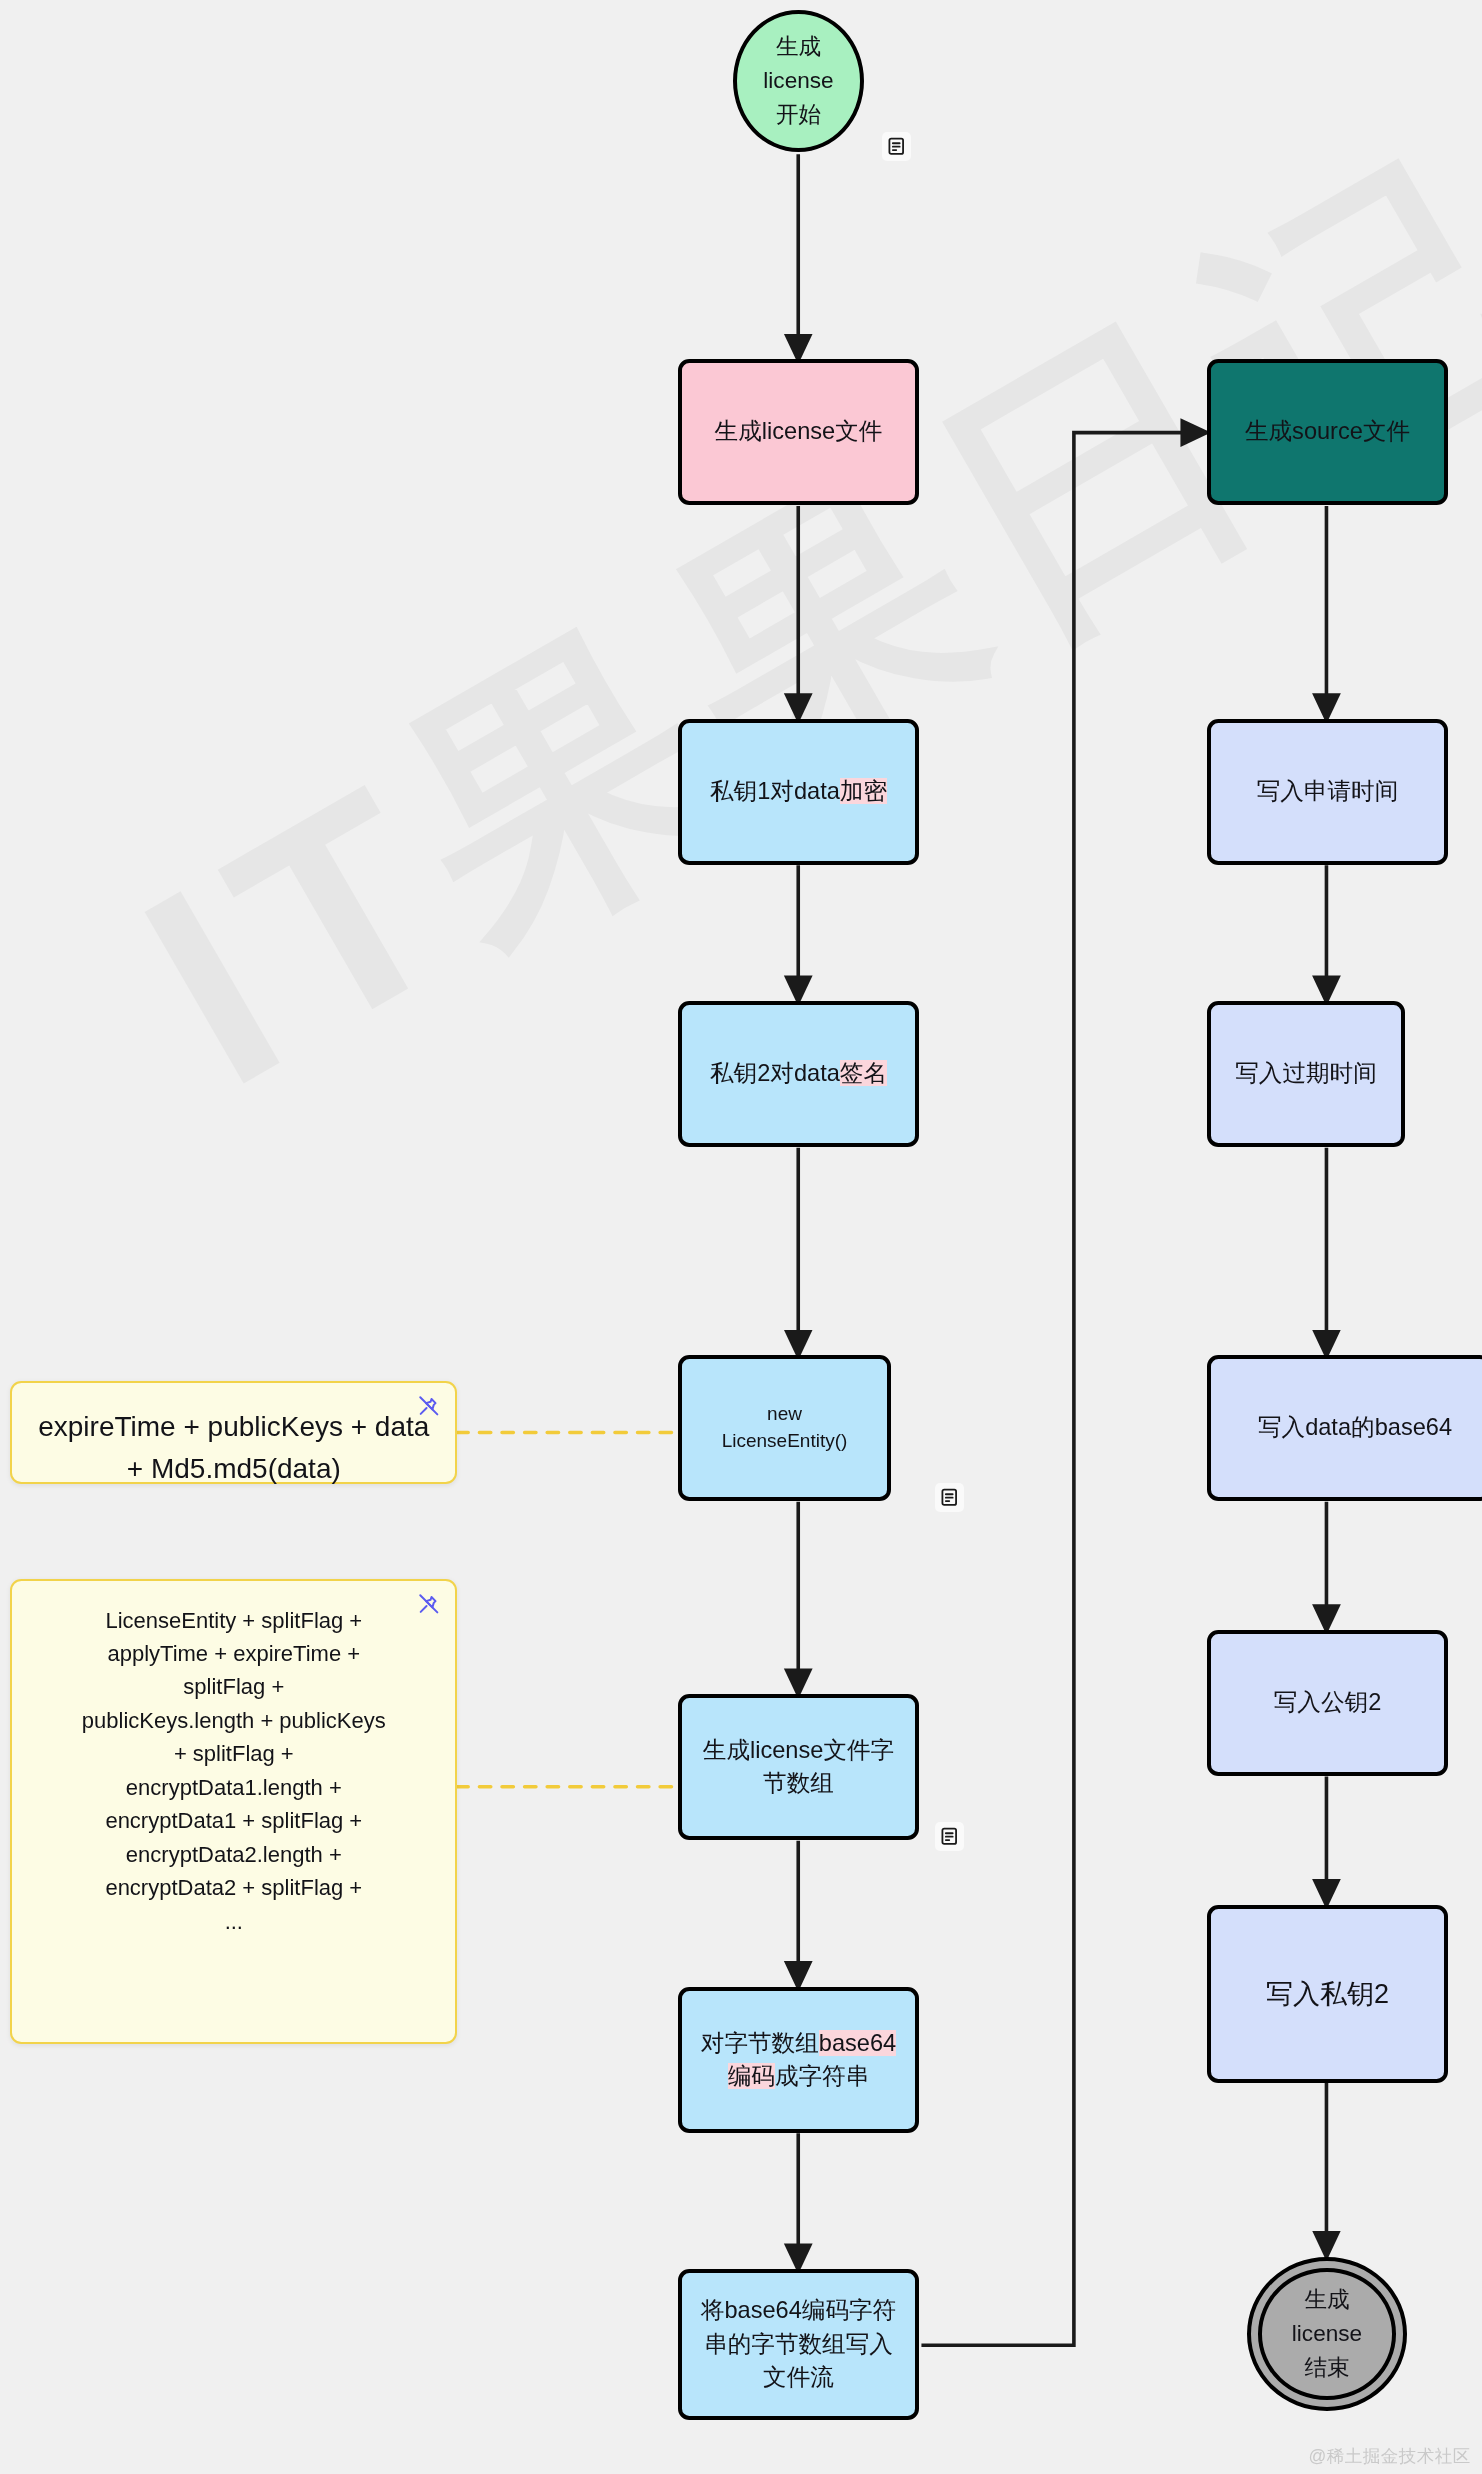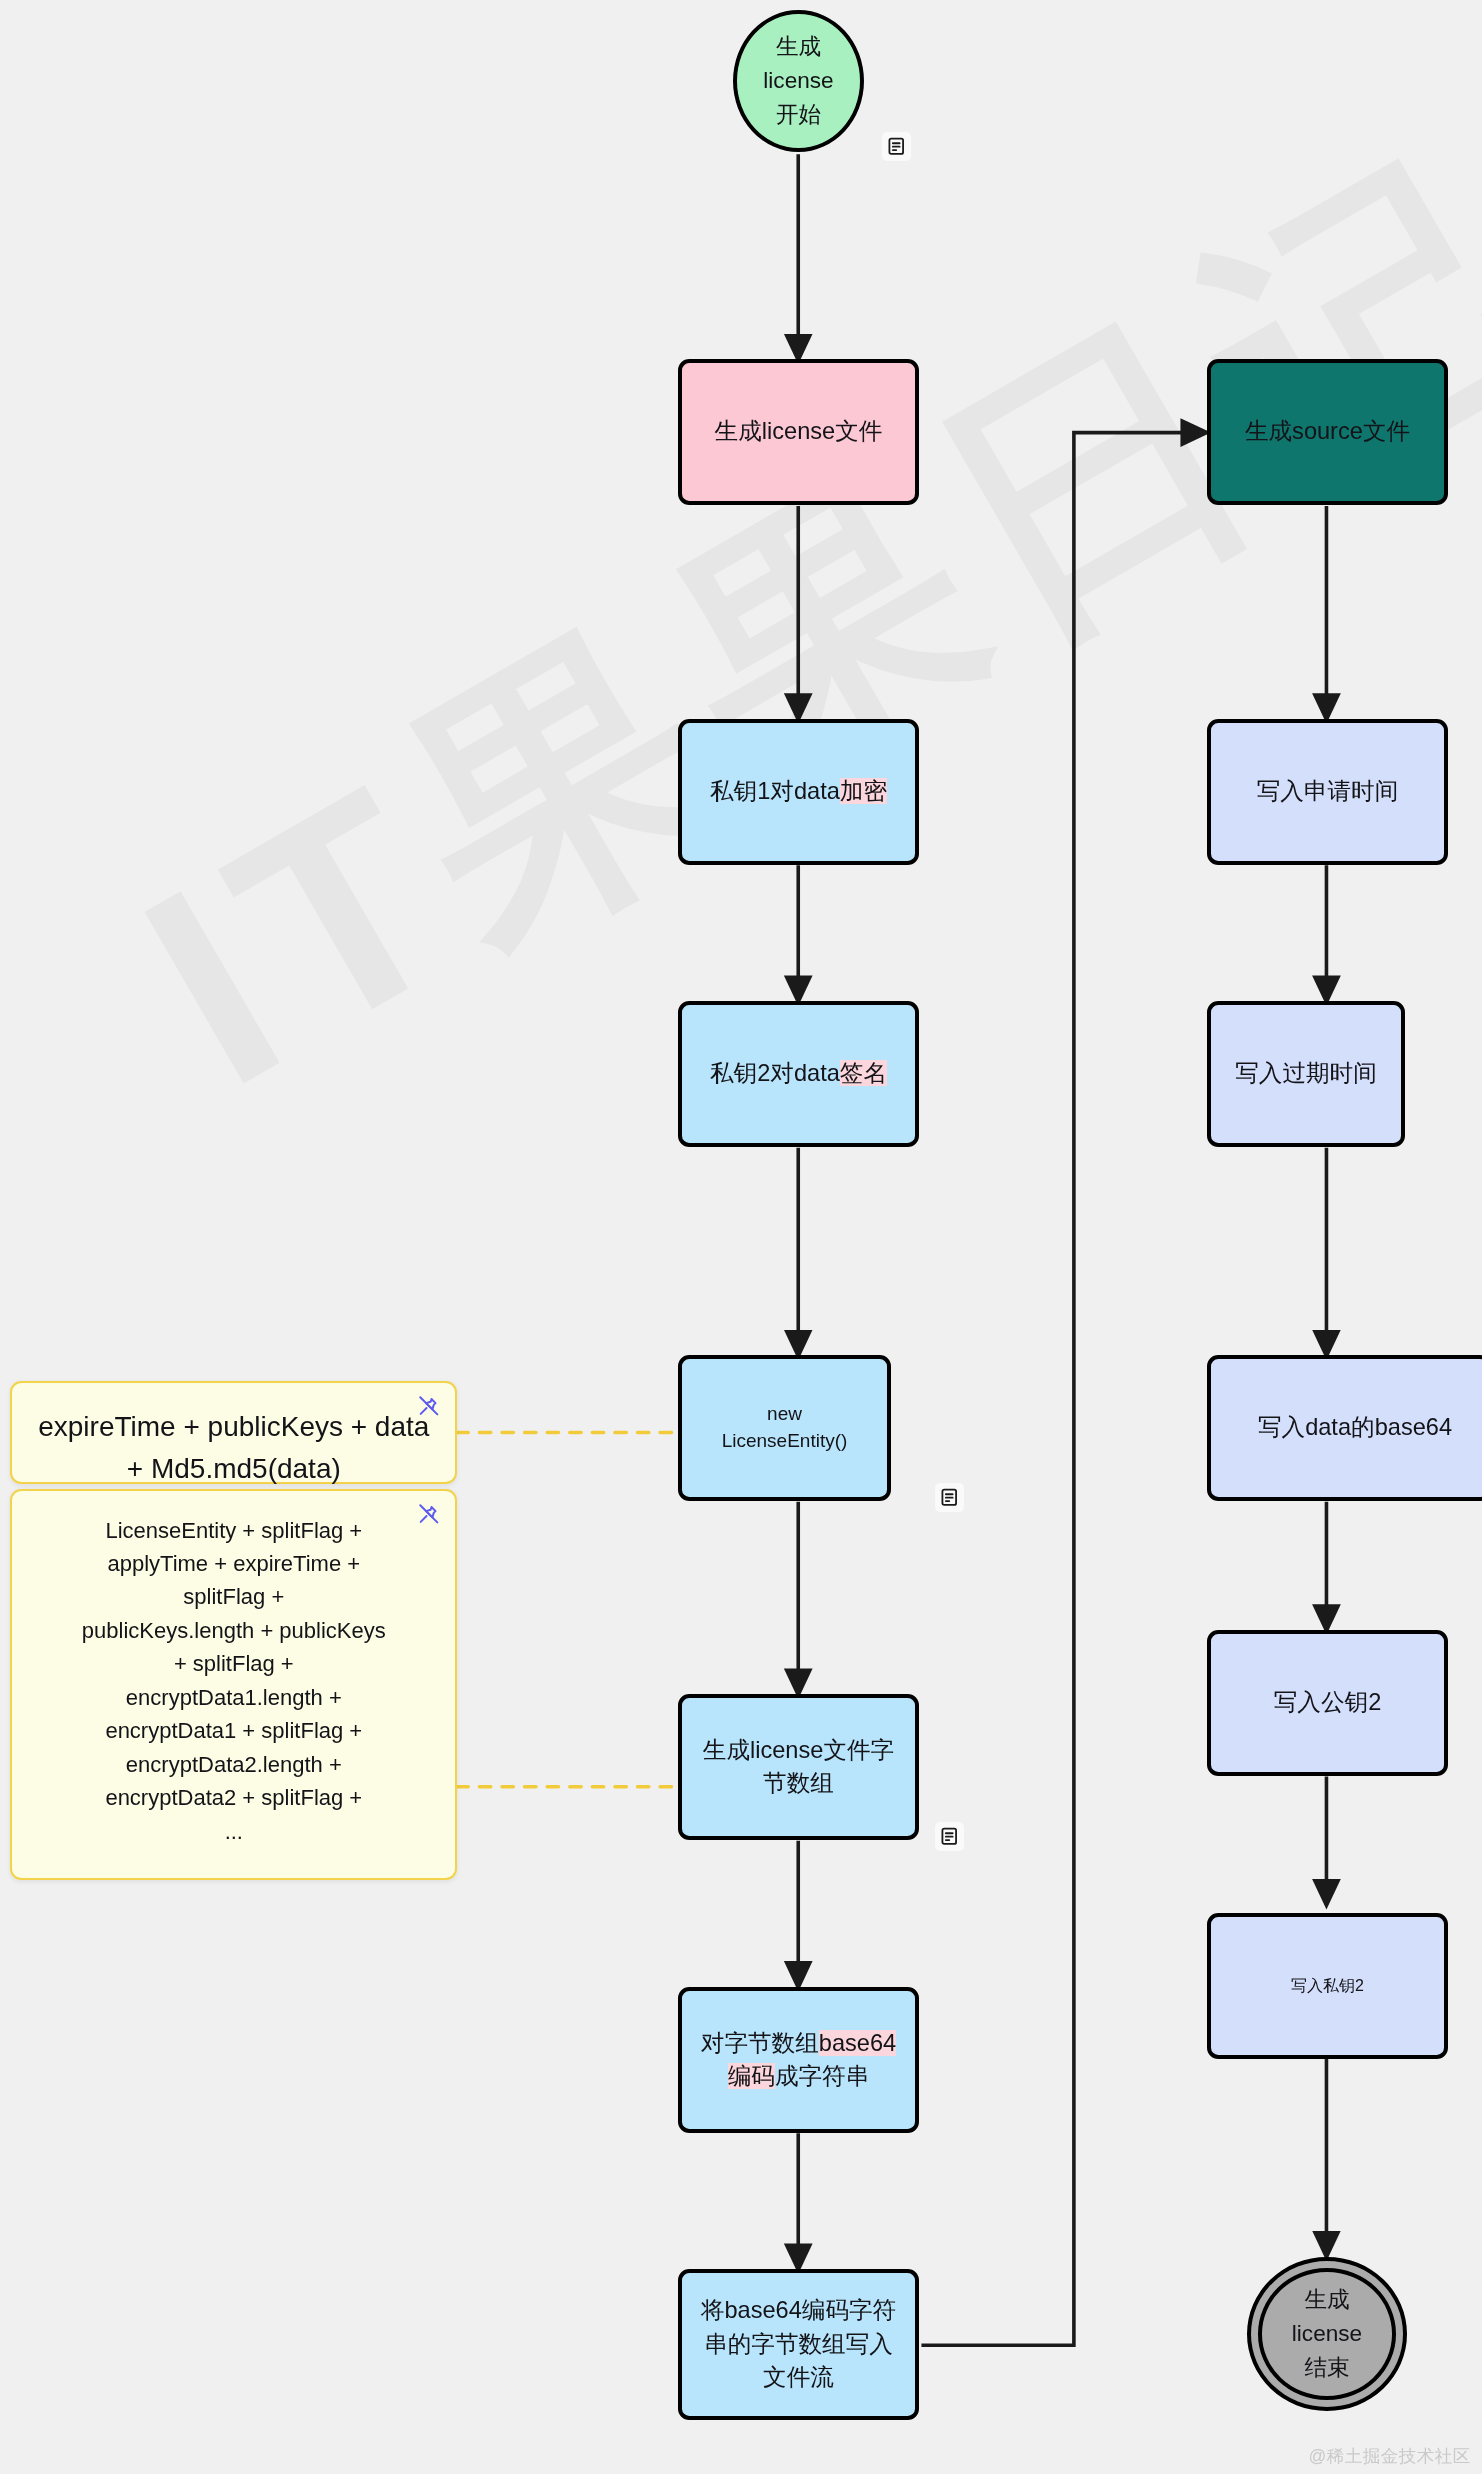--- a/index.html
+++ b/index.html
@@ -272,21 +272,21 @@
   </div>
 
   <div class="node rect fill-lav" style="left:1207px;top:1355px;width:284px;height:146px;font-size:23.6px;padding-left:12px;">
     <span class="lbl">写入data的base64</span>
   </div>
 
   <div class="node rect fill-lav" style="left:1207px;top:1630px;width:241px;height:146px;font-size:23.6px;">
     <span class="lbl">写入公钥2</span>
   </div>
 
-  <div class="node rect fill-lav" style="left:1207px;top:1905px;width:241px;height:146px;font-size:16px;margin-top:8px;">
+  <div class="node rect fill-lav" style="left:1207px;top:1905px;width:241px;height:178px;font-size:27px;">
     <span class="lbl">写入私钥2</span>
   </div>
 
   <div class="node endnode" style="left:1247px;top:2257px;width:160px;height:154px;font-size:22.6px;">
     <div>
       <div>生成</div>
       <div>license</div>
       <div>结束</div>
     </div>
   </div>
@@ -294,21 +294,21 @@
   <div class="note" style="left:10.3px;top:1381px;width:447px;height:103px;font-size:28px;">
     <svg class="pin-off-icon" viewBox="0 0 24 24" fill="none" stroke="#5b5bf0" stroke-width="2.2" stroke-linecap="round" stroke-linejoin="round">
       <line x1="3" y1="21" x2="9.5" y2="14.5"></line>
       <path d="M15 4.5l4.5 4.5-2 2 -1.5 5 -7 -7 5 -1.5z"></path>
       <line x1="2.5" y1="2.5" x2="21.5" y2="21.5"></line>
     </svg>
     <div class="body">expireTime + publicKeys + data
 + Md5.md5(data)</div>
   </div>
 
-  <div class="note" style="left:10.3px;top:1489px;width:447px;height:391px;font-size:22px;">
+  <div class="note" style="left:10.3px;top:1579px;width:447px;height:465px;font-size:22px;">
     <svg class="pin-off-icon" viewBox="0 0 24 24" fill="none" stroke="#5b5bf0" stroke-width="2.2" stroke-linecap="round" stroke-linejoin="round">
       <line x1="3" y1="21" x2="9.5" y2="14.5"></line>
       <path d="M15 4.5l4.5 4.5-2 2 -1.5 5 -7 -7 5 -1.5z"></path>
       <line x1="2.5" y1="2.5" x2="21.5" y2="21.5"></line>
     </svg>
     <div class="body">LicenseEntity + splitFlag +
 applyTime + expireTime +
 splitFlag +
 publicKeys.length + publicKeys
 + splitFlag +

